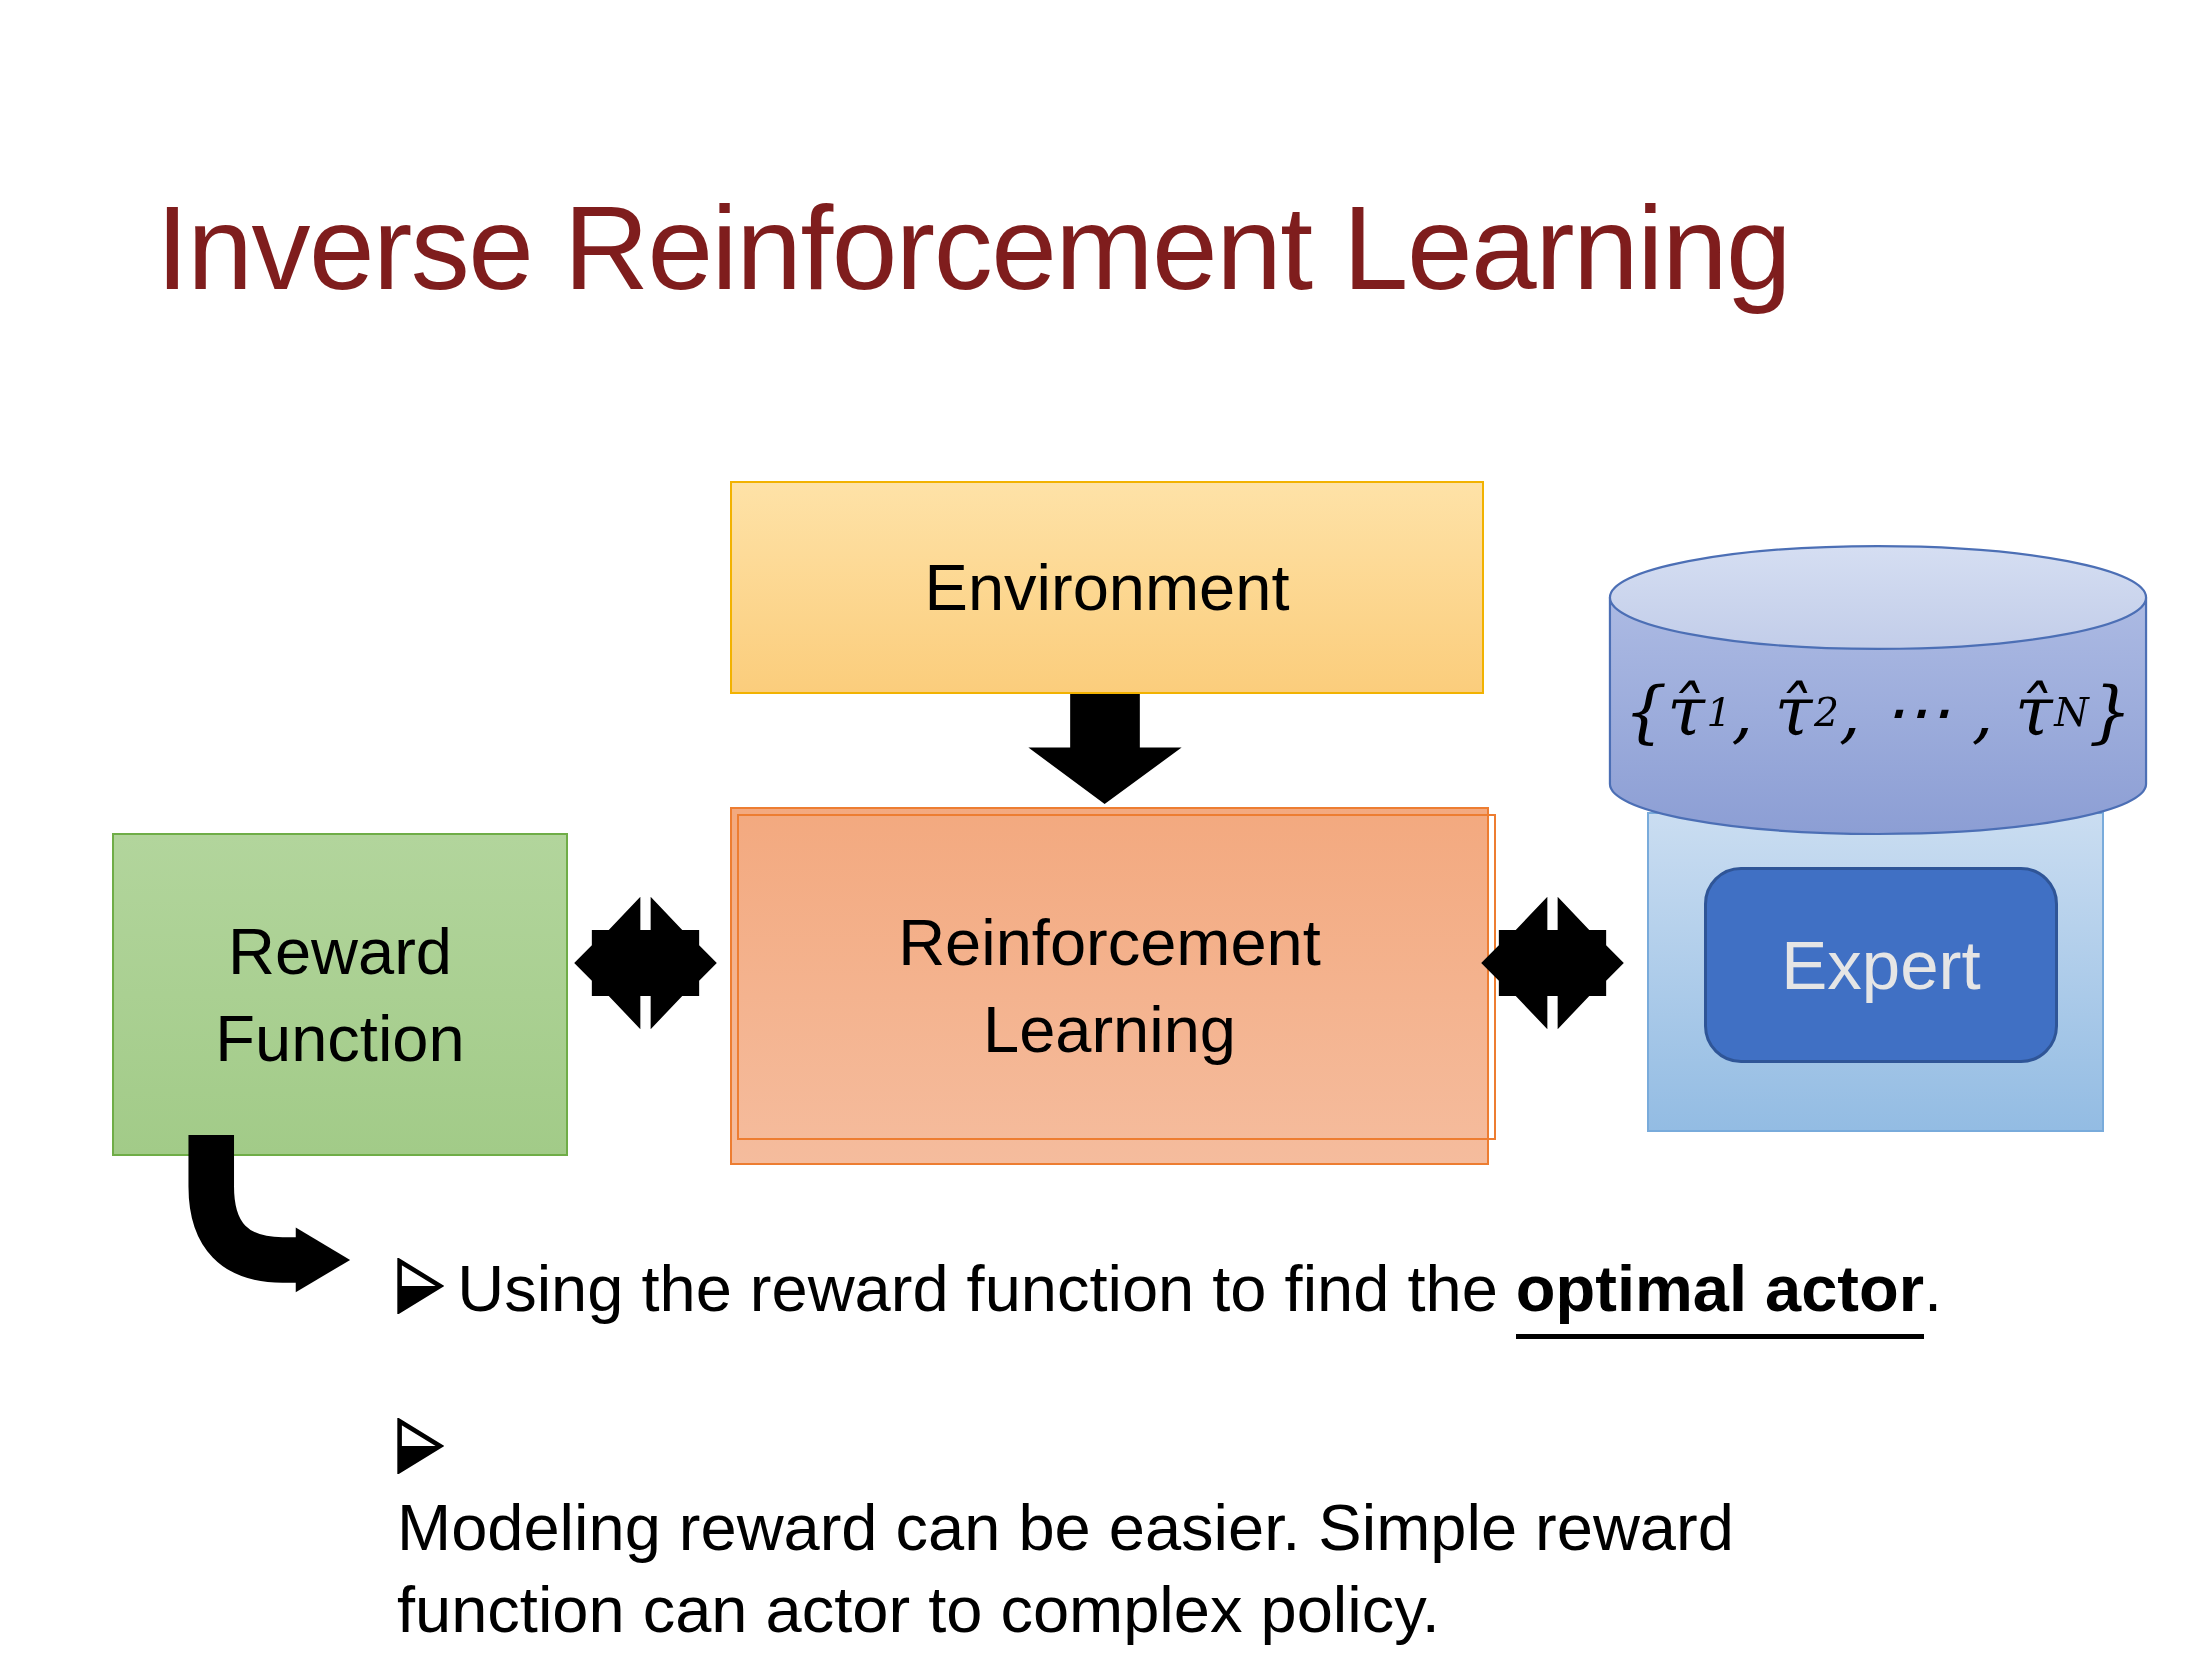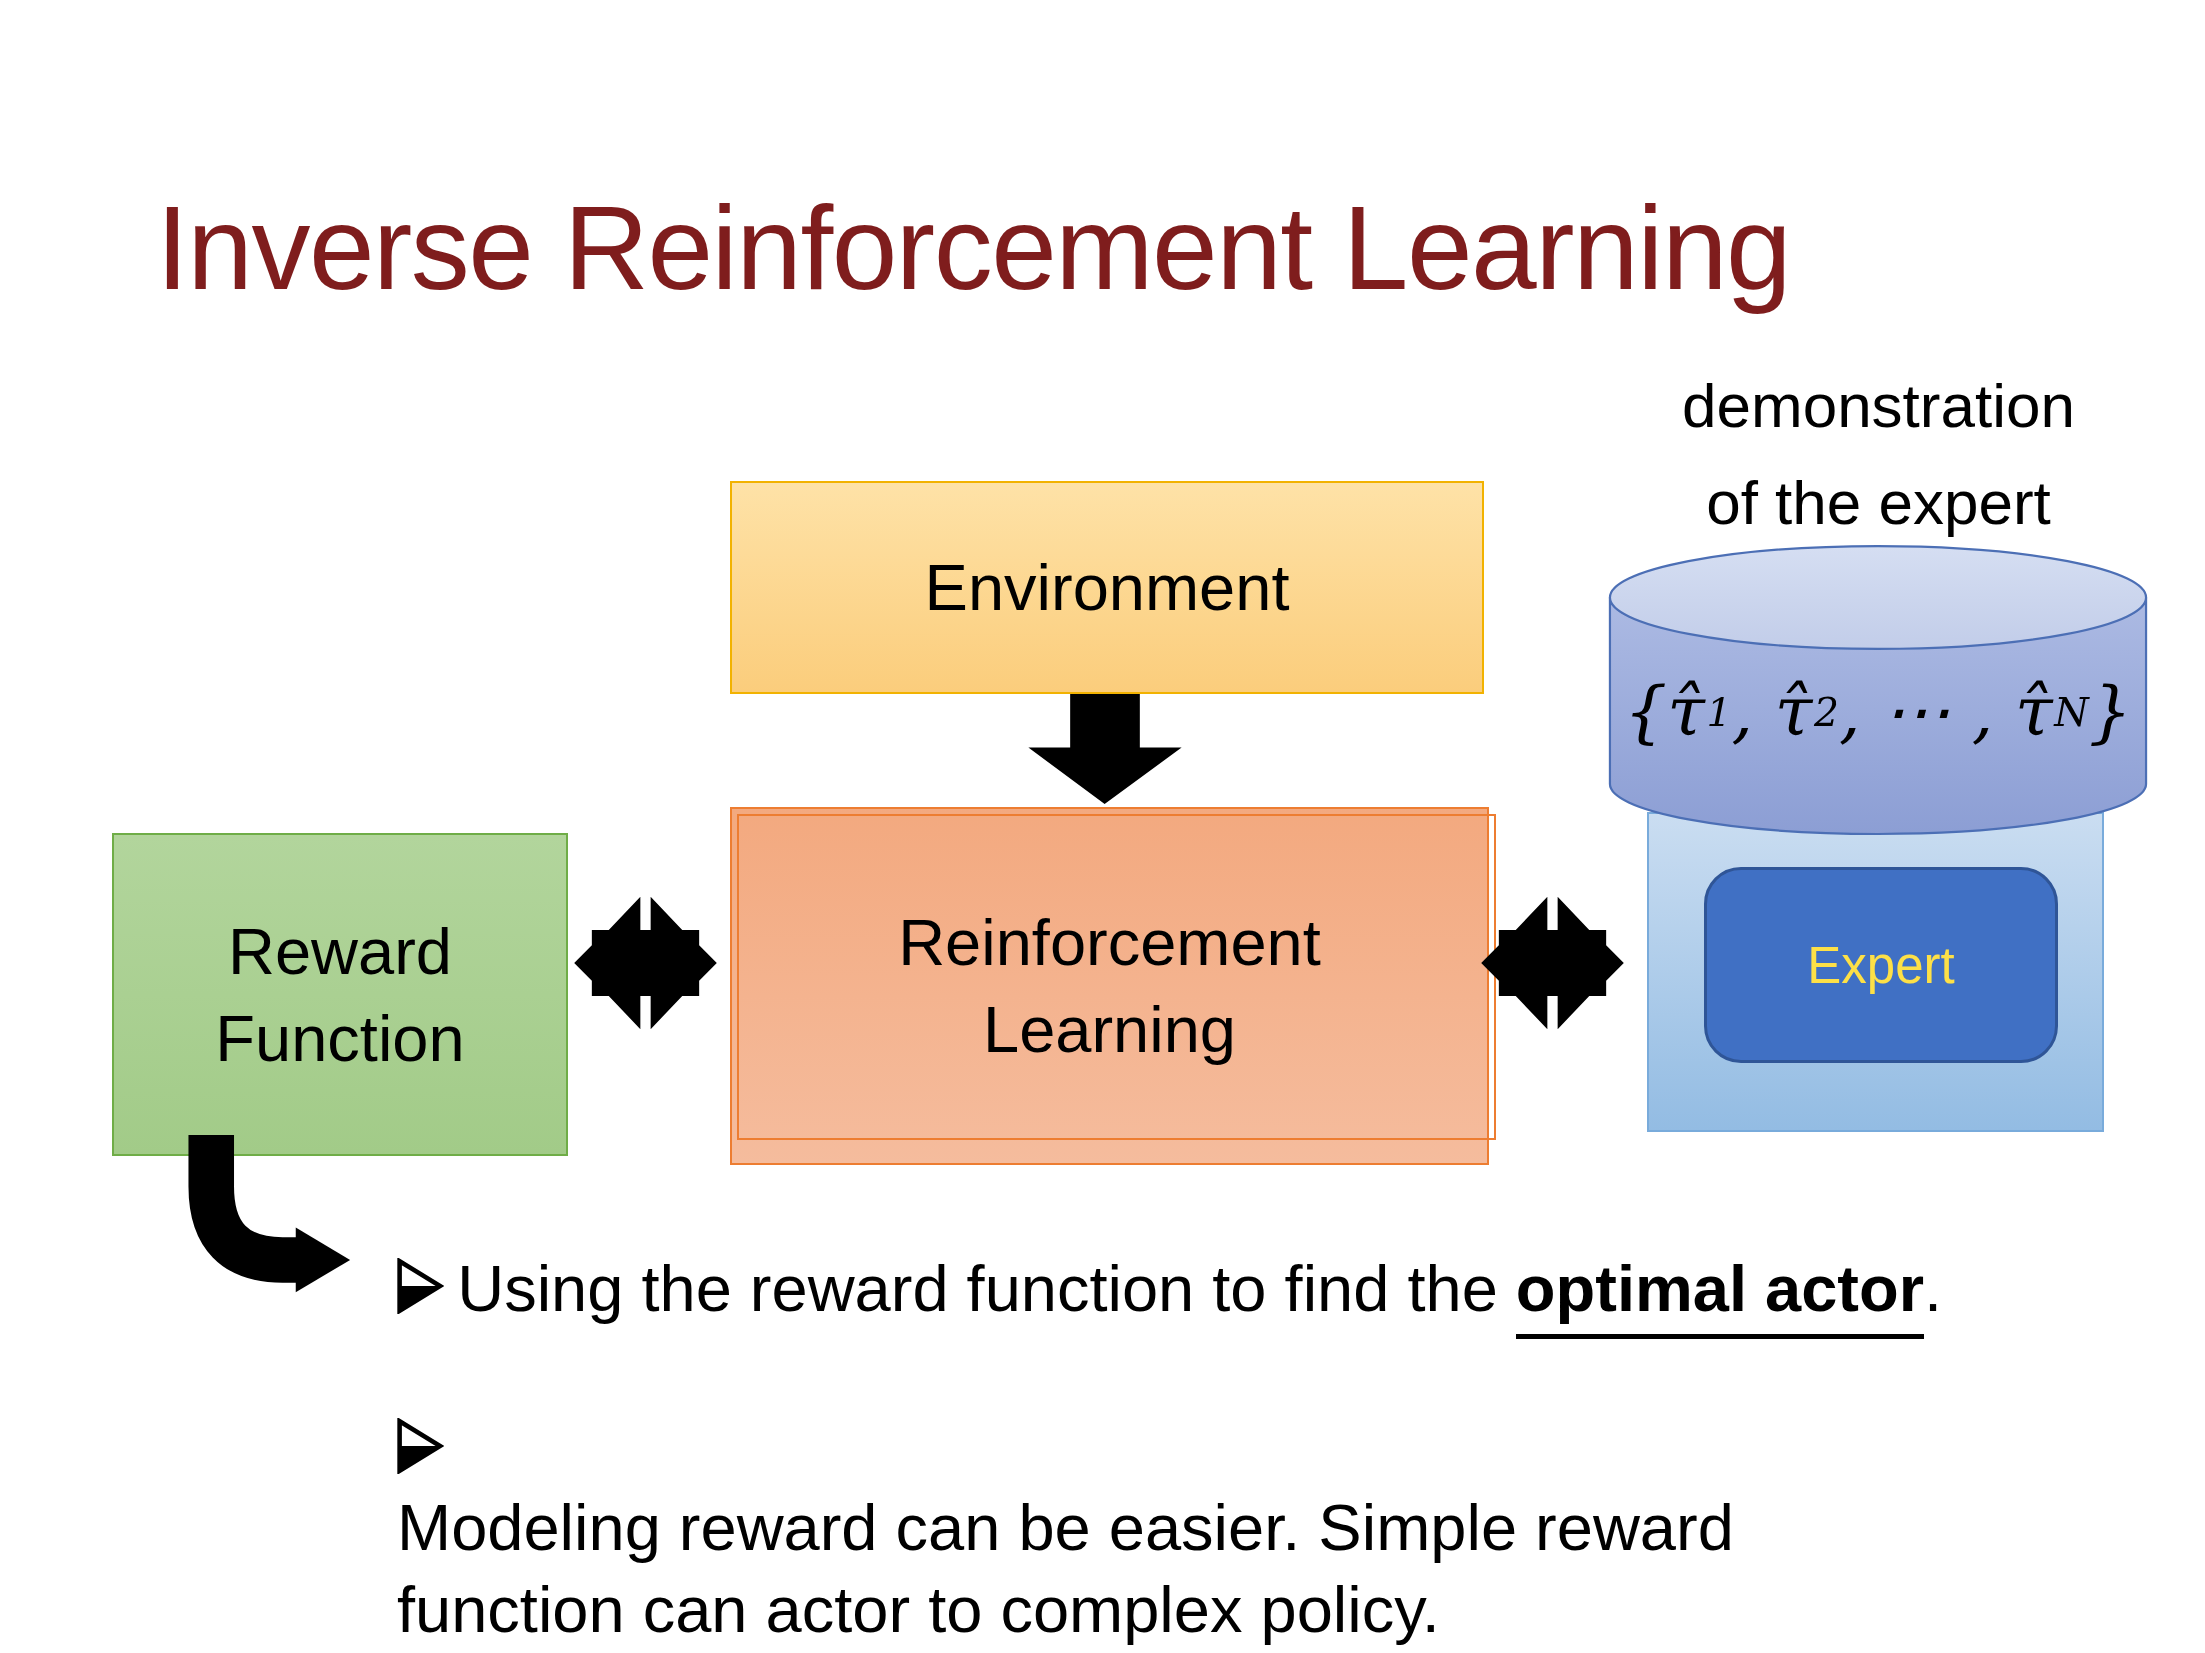--- a/index.html
+++ b/index.html
@@ -49,21 +49,21 @@
   .expert-panel{
     left:1647px;top:812px;width:457px;height:320px;
     background:linear-gradient(180deg,#CADDF1 0%,#93BCE3 100%);
     border:2.2px solid #79ABDB;box-sizing:border-box;
   }
   .expert-box{
     left:1704px;top:867px;width:354px;height:196px;
     background:#4070C4;border:3.7px solid #2F5597;border-radius:37px;
     display:flex;align-items:center;justify-content:center;box-sizing:border-box;
   }
-  .expert-box .lbl{font-size:51px;color:#fde047;}
+  .expert-box .lbl{font-size:69px;color:#e5e5e5;}
 
   .cylinder{left:1607px;top:540px;width:542px;height:303px;}
 
   .formula{
     left:1607px;top:638px;width:542px;height:147px;
     display:flex;align-items:center;justify-content:center;
     font-family:"DejaVu Serif",serif;font-style:italic;font-size:68px;
     white-space:nowrap;
   }
   .formula sub{font-size:0.58em;vertical-align:-0.25em;margin-left:1.5px;}
@@ -78,24 +78,20 @@
     border-bottom:5.1px solid #000;padding-bottom:4.4px;
   }
 </style>
 </head>
 <body>
 
 <div class="slide">
 
   <div class="abs title">Inverse Reinforcement Learning</div>
 
-  <div class="abs annotation">
-    <div>demonstration</div>
-    <div>of the expert</div>
-  </div>
 
   <div class="abs node env">
     <div class="lbl">Environment</div>
   </div>
 
   <svg class="abs" style="left:1028px;top:694px;" width="154" height="110" viewBox="0 0 209 150">
     <polygon points="57,0 152,0 152,73 209,73 104,150 0,73 57,73" fill="#000"></polygon>
   </svg>
 
   <div class="abs expert-panel"></div>

